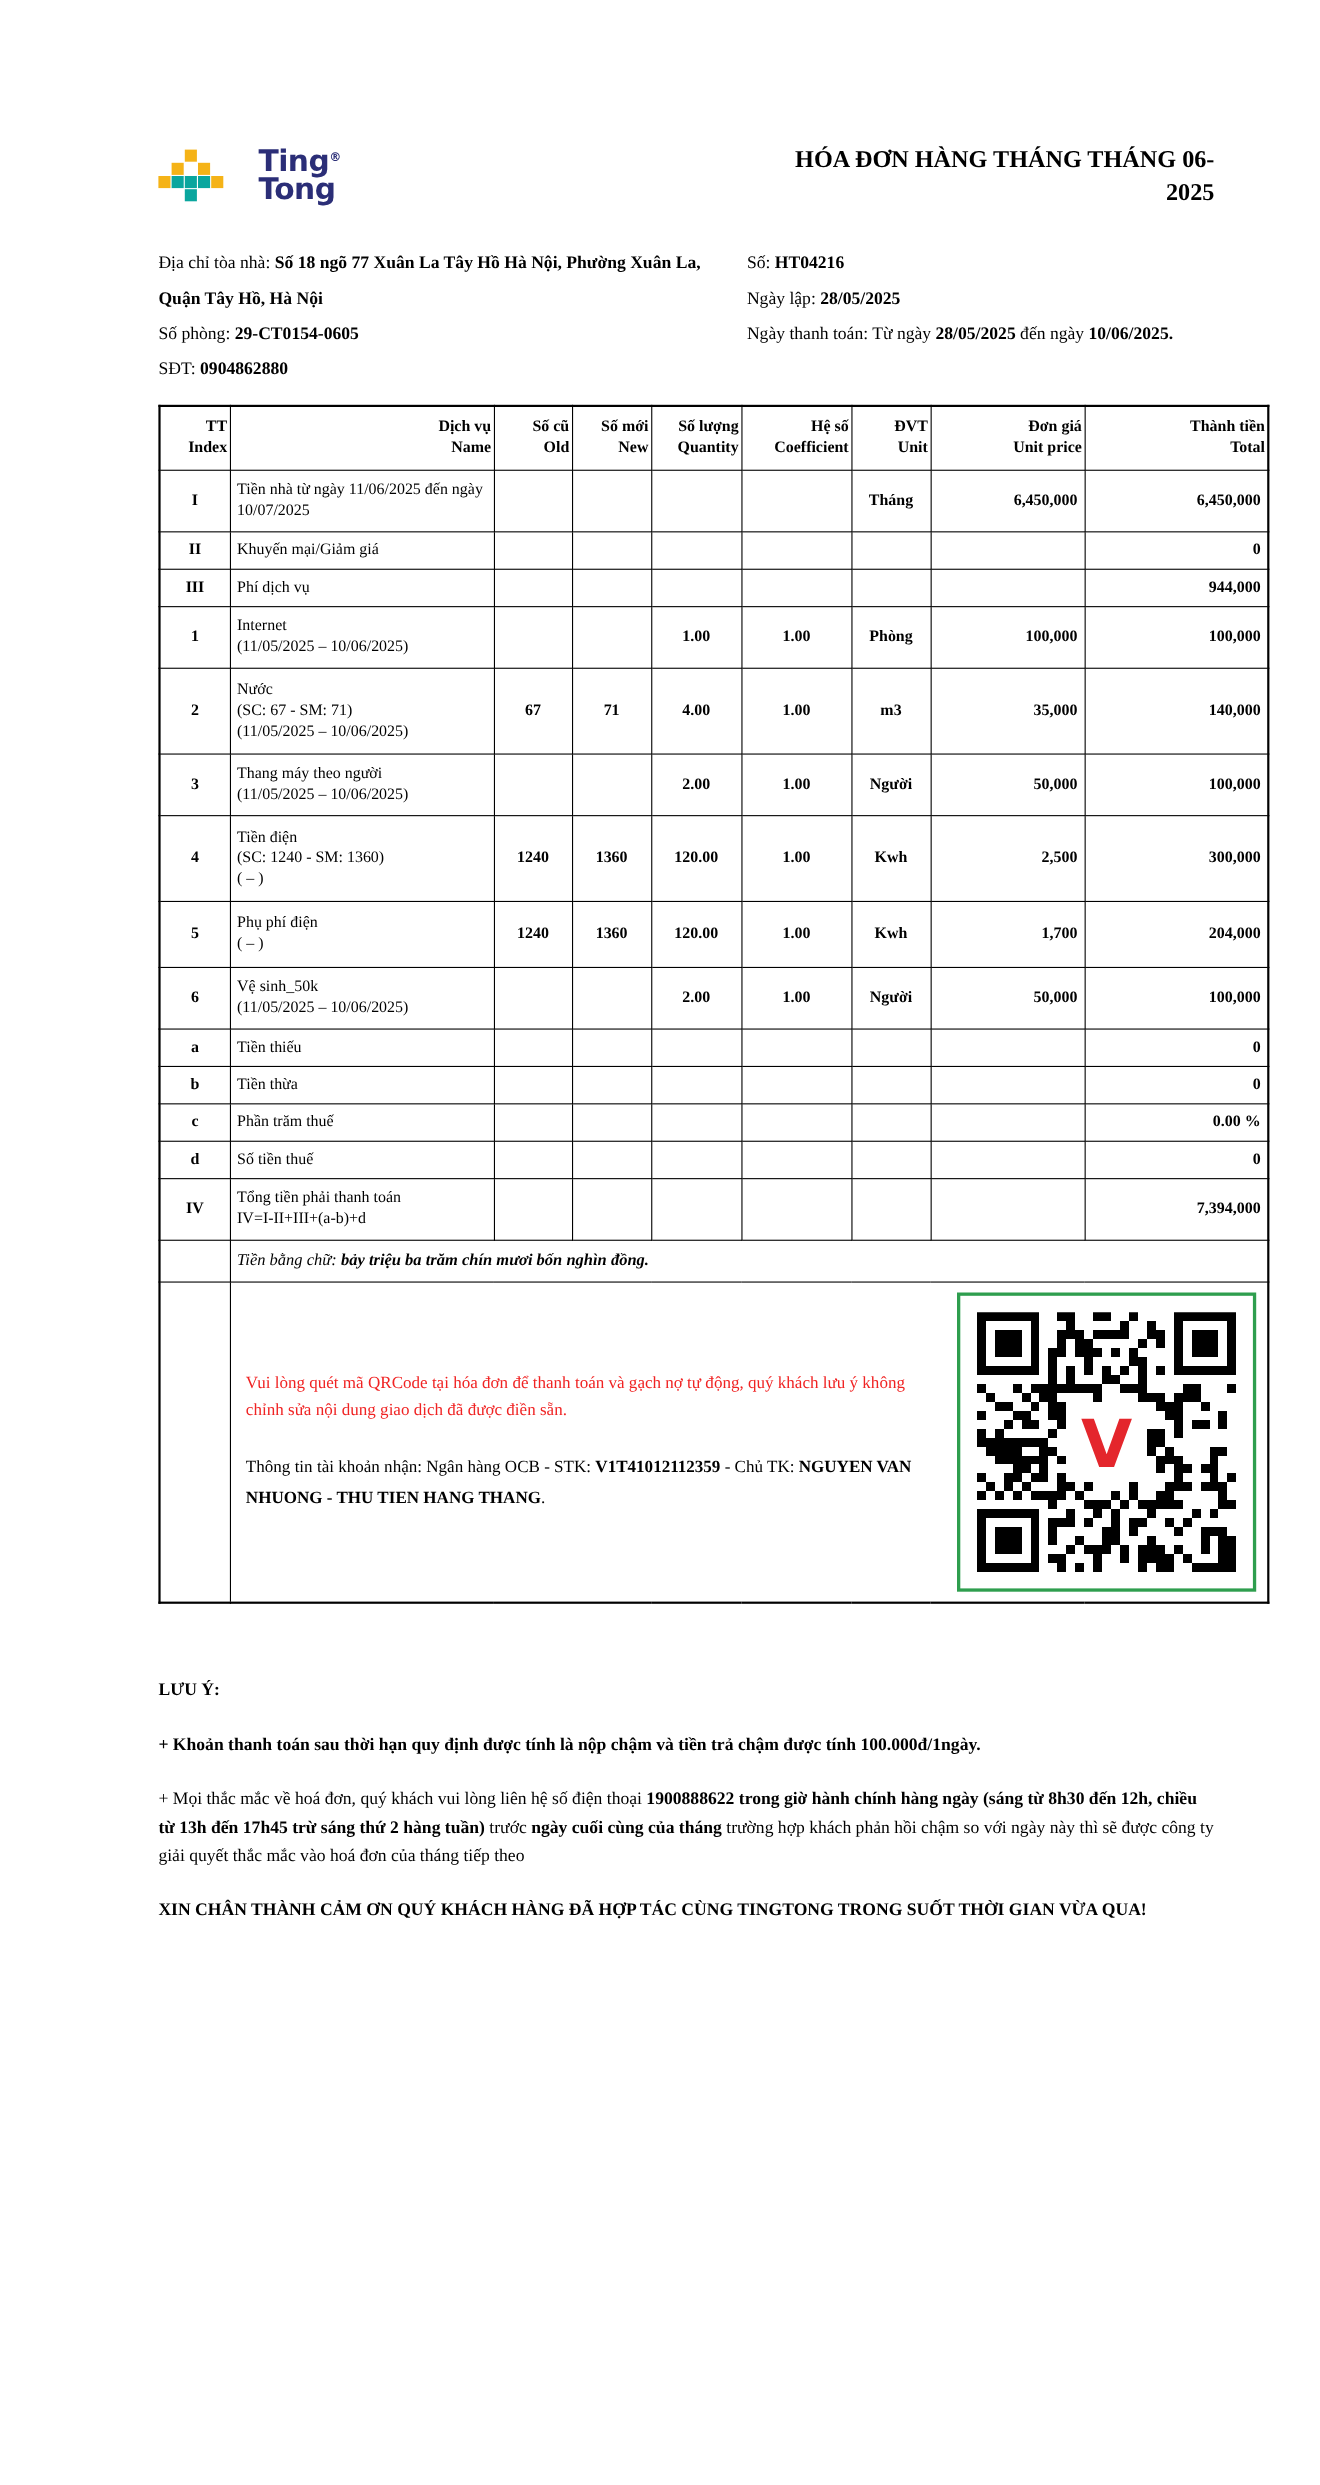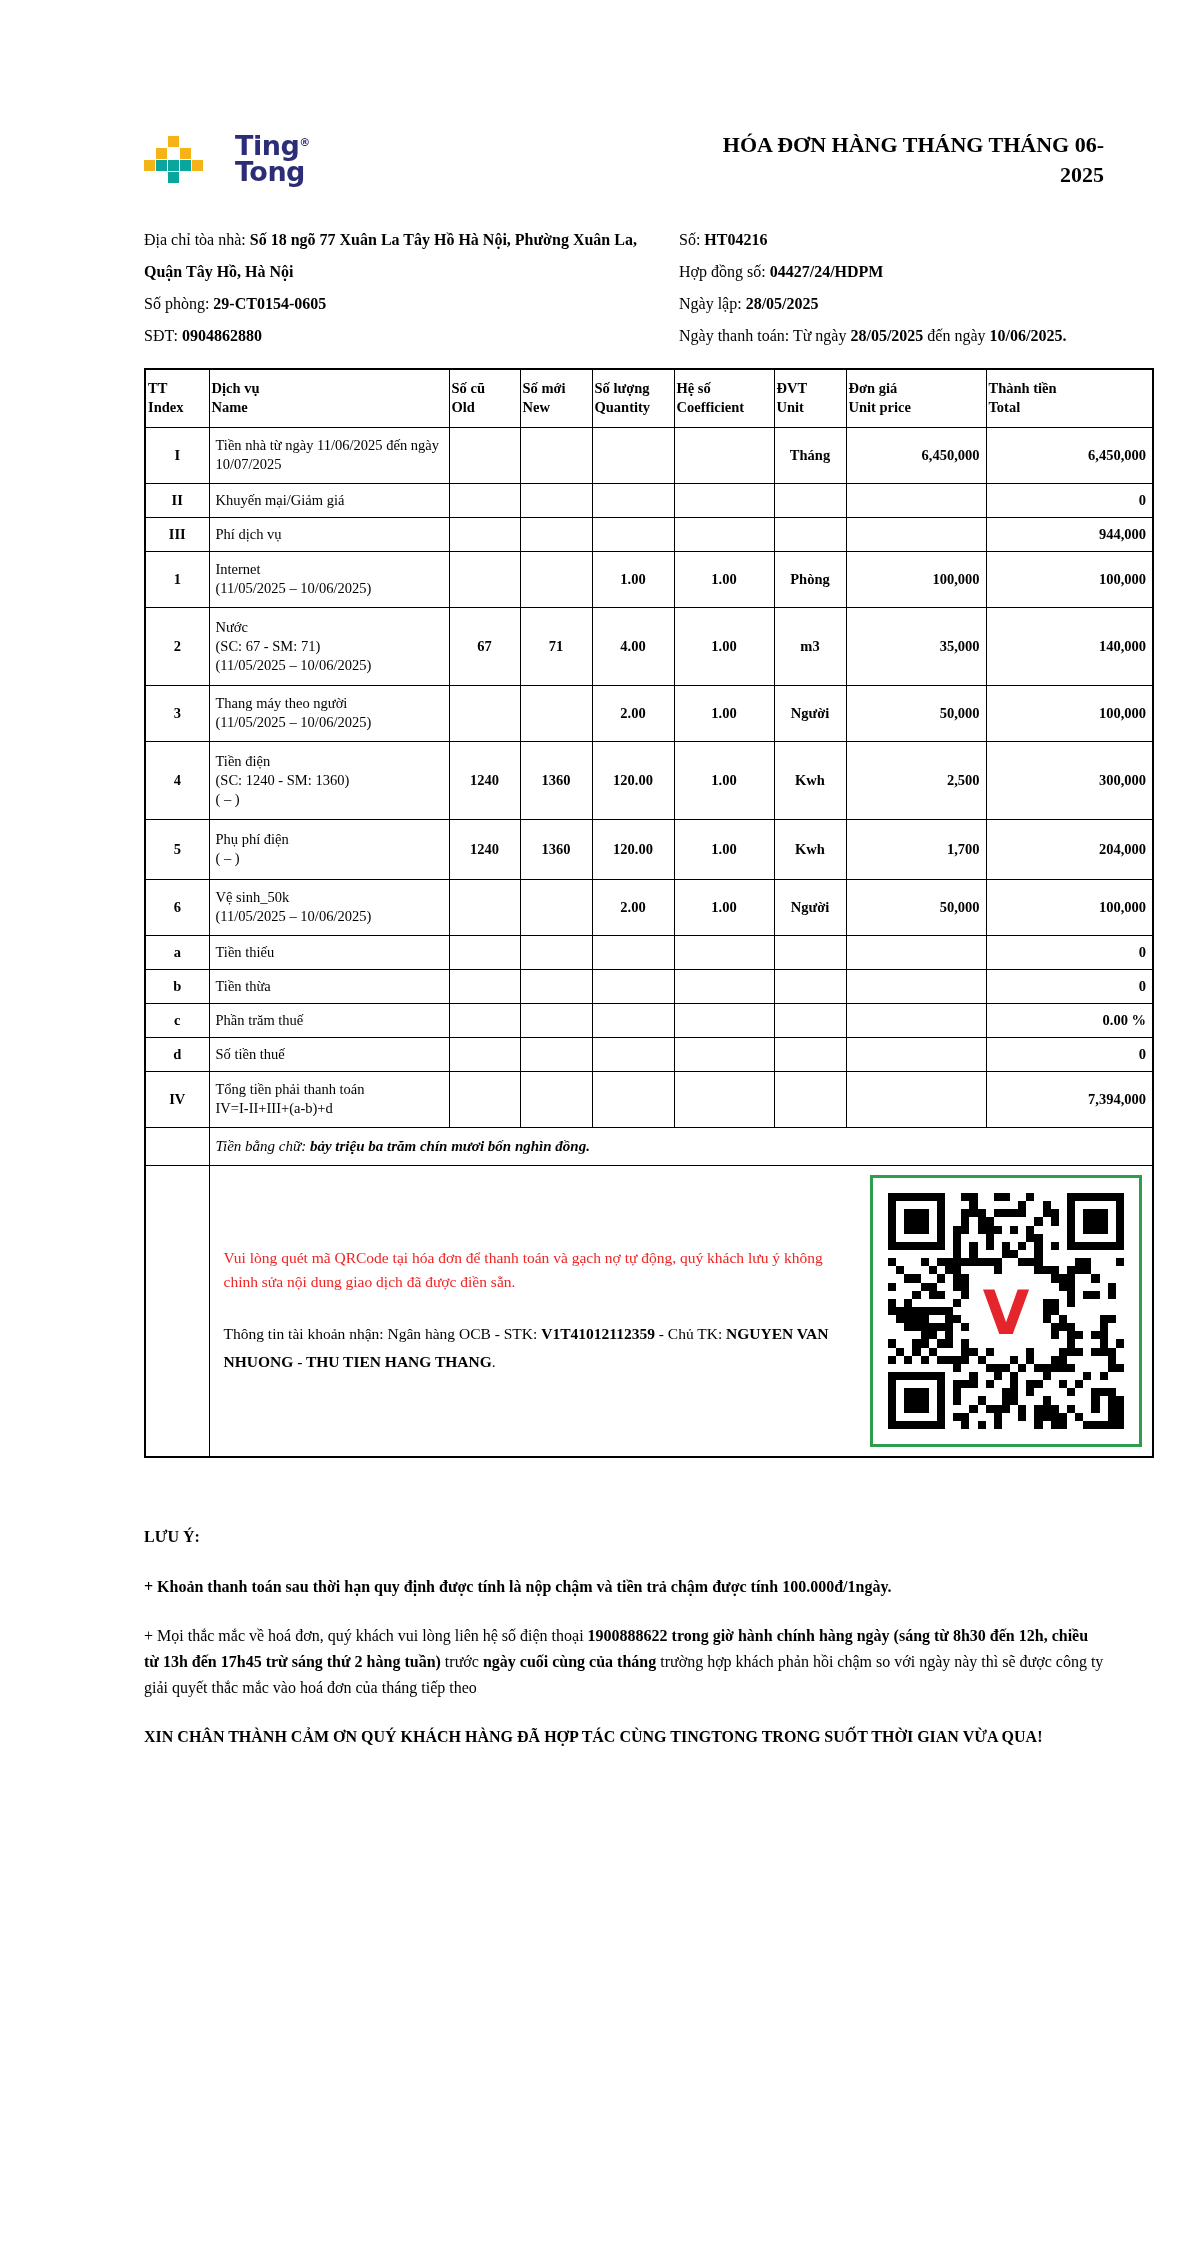--- a/index.html
+++ b/index.html
@@ -29,21 +29,21 @@
   
   .info { display:flex; justify-content:space-between; margin-top:34px; }
   .info-left  { width:535px; font-size:16px; line-height:32px; }
   .info-right { flex:1; text-align:left; padding-right:48px; font-size:16px; line-height:32px; }
   .info b { font-weight:bold; }
 
   
   table.inv { border-collapse:collapse; table-layout:fixed; width:1008px; margin-top:16px;
               border:2px solid #000; font-size:14.5px; }
   table.inv td, table.inv th { border:1.5px solid #000; vertical-align:middle; padding:2px 6px; }
-  table.inv th { font-weight:bold; text-align:left; line-height:19px; padding:6px 2px; }
+  table.inv th { font-weight:bold; text-align:right; line-height:19px; padding:6px 2px; }
   td.c-idx  { text-align:center; font-weight:bold; }
   td.c-name { text-align:left; font-weight:normal; line-height:19px; padding-left:13px; }
   td.c-mid  { text-align:center; font-weight:bold; }
   td.c-num  { text-align:right; font-weight:bold; padding-right:9px; }
   tr.words-row td { height:38px; }
   .words { font-style:italic; font-size:15px; padding-left:13px; }
   .words b { font-weight:bold; }
 
   
   .pay-wrap { display:flex; justify-content:space-between; align-items:center; height:286px; }
@@ -99,21 +99,20 @@
   </div>
 
   <div class="info">
     <div class="info-left" id="infoLeft">
         <div class="info-line"><span>Địa chỉ tòa nhà: </span><b>Số 18 ngõ 77 Xuân La Tây Hồ Hà Nội, Phường Xuân La, Quận Tây Hồ, Hà Nội</b></div>
         <div class="info-line"><span>Số phòng: </span><b>29-CT0154-0605</b></div>
         <div class="info-line"><span>SĐT: </span><b>0904862880</b></div>
       </div>
     <div class="info-right" id="infoRight">
         <div class="info-line"><span>Số: </span><b>HT04216</b></div>
-        <div class="info-line"><span>Hợp đồng số: </span><b>04427/24/HDPM</b></div>
         <div class="info-line"><span>Ngày lập: </span><b>28/05/2025</b></div>
         <div class="info-line"><span>Ngày thanh toán: Từ ngày </span><b>28/05/2025</b><span> đến ngày </span><b>10/06/2025.</b></div>
       </div>
   </div>
 
   <table class="inv">
     <colgroup>
       <col style="width:64px">
         <col style="width:240px">
         <col style="width:71px">

